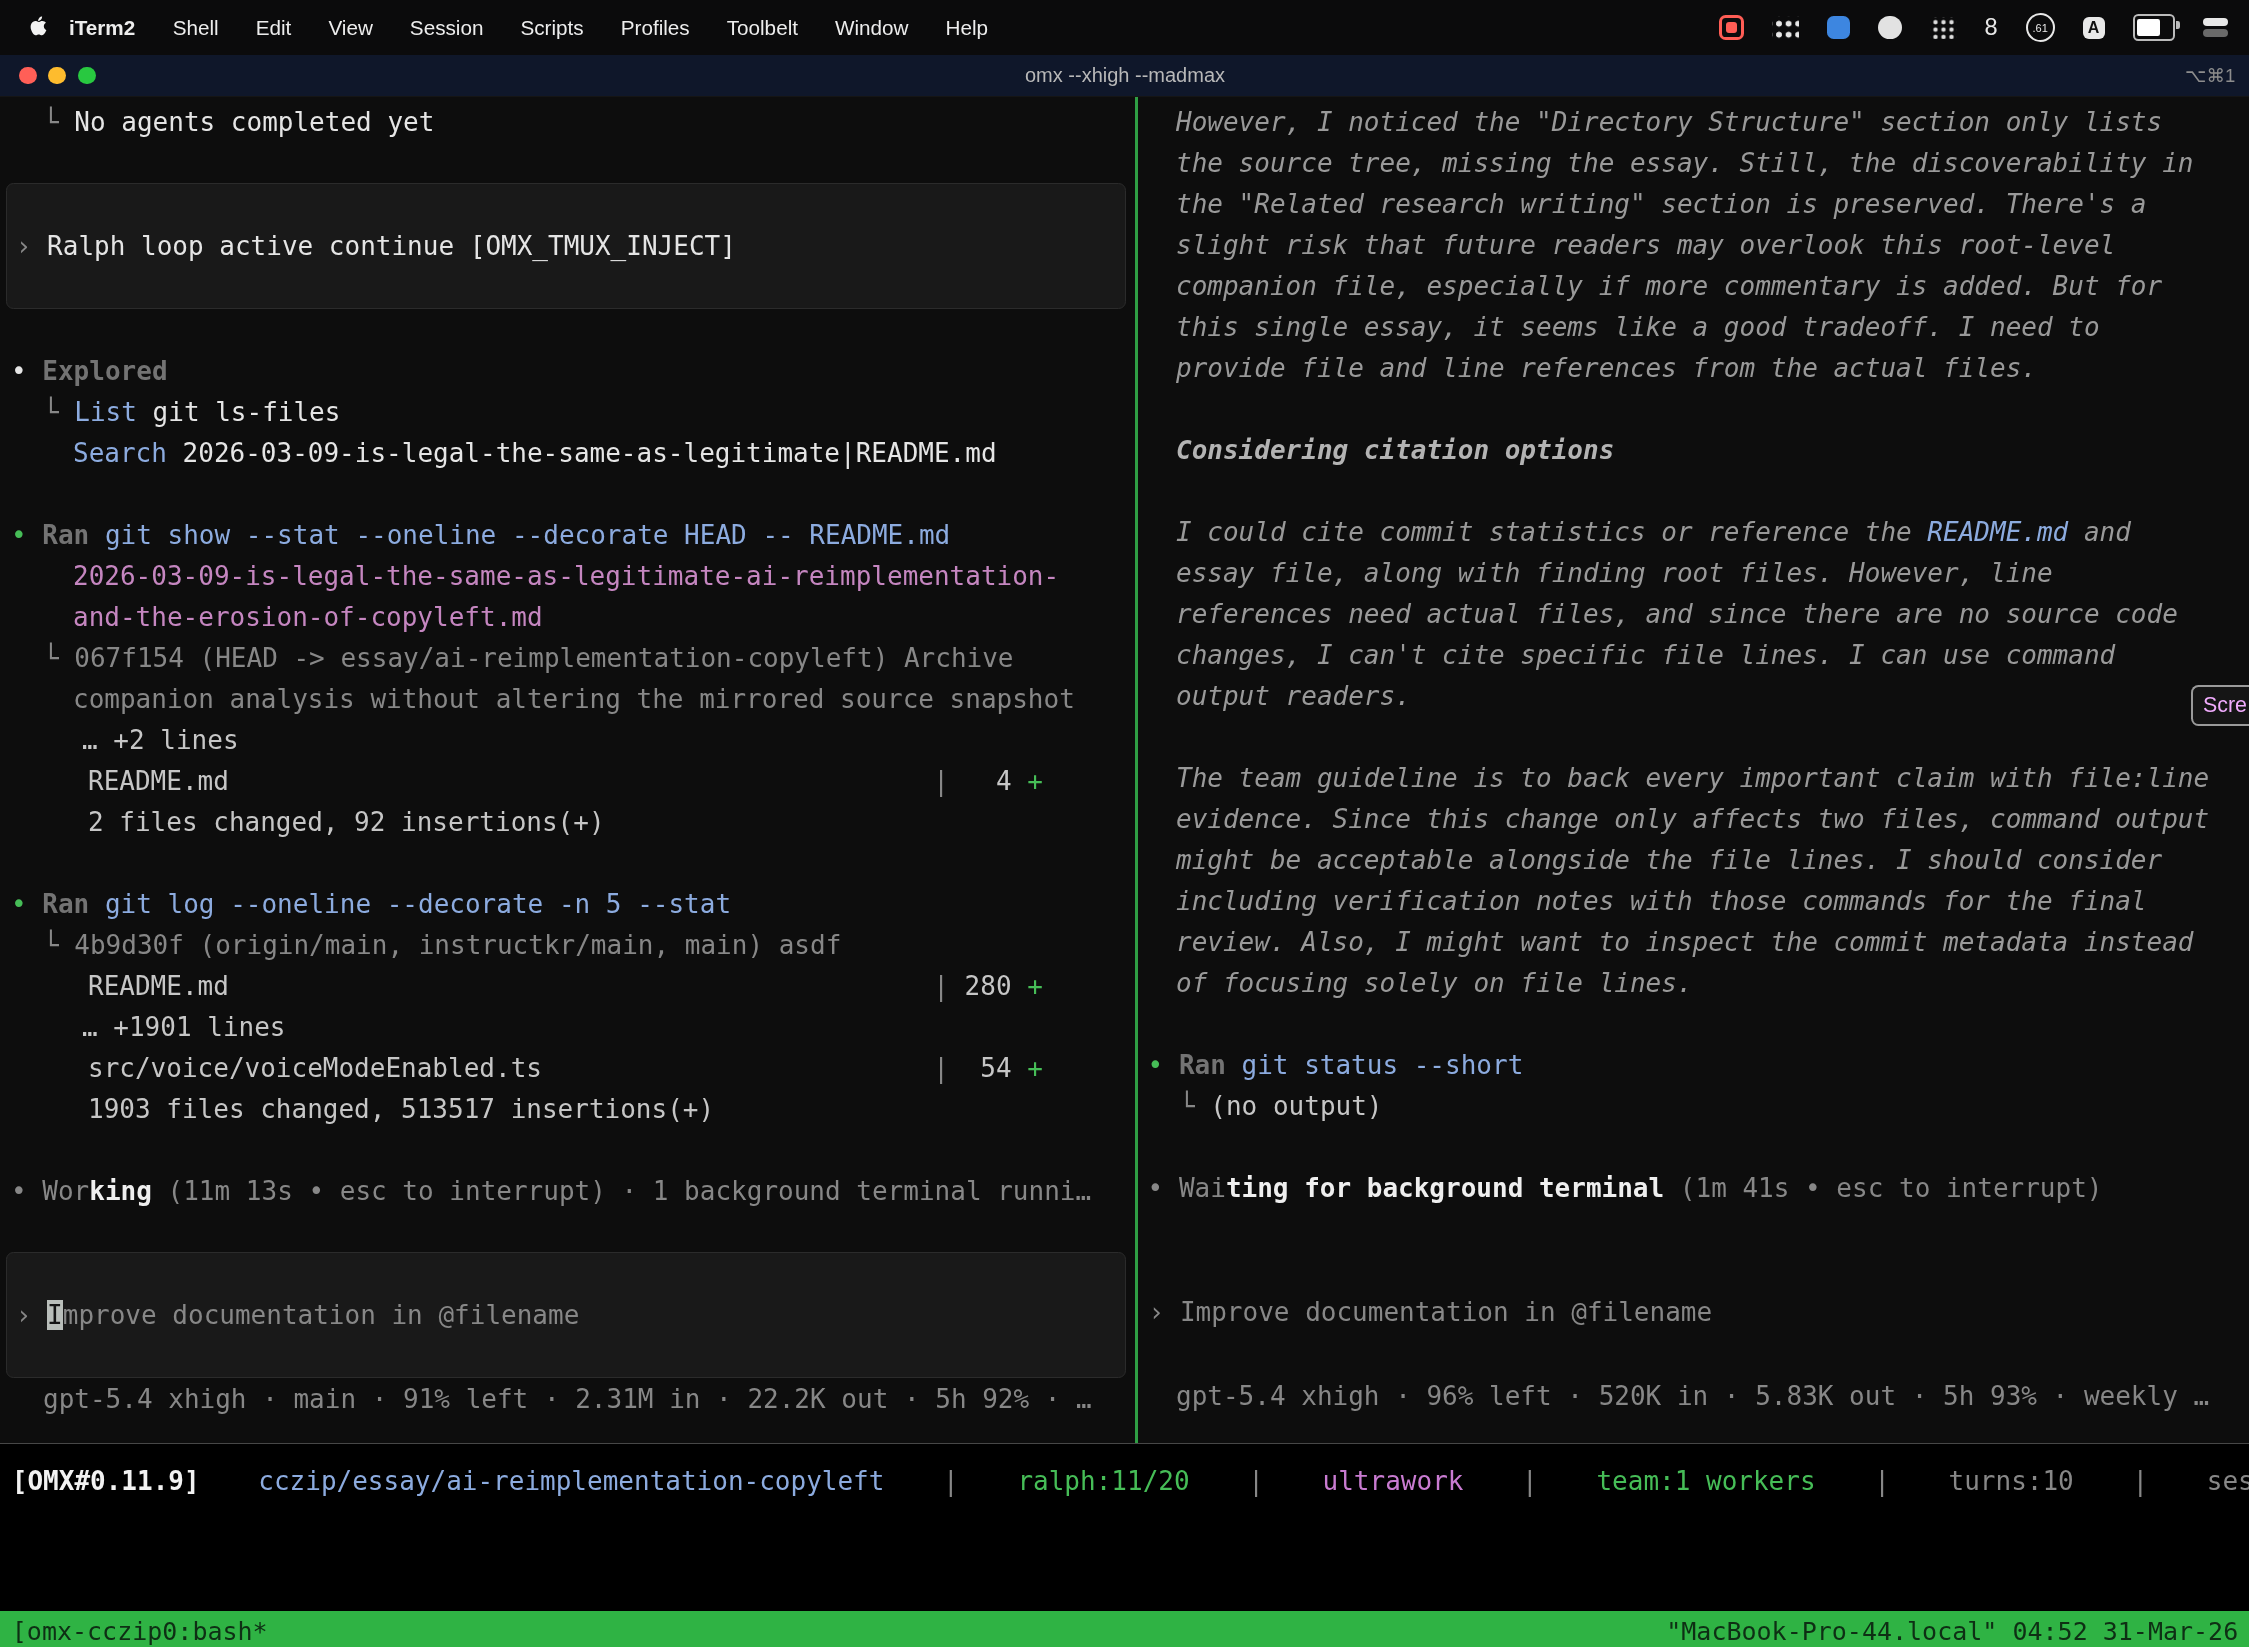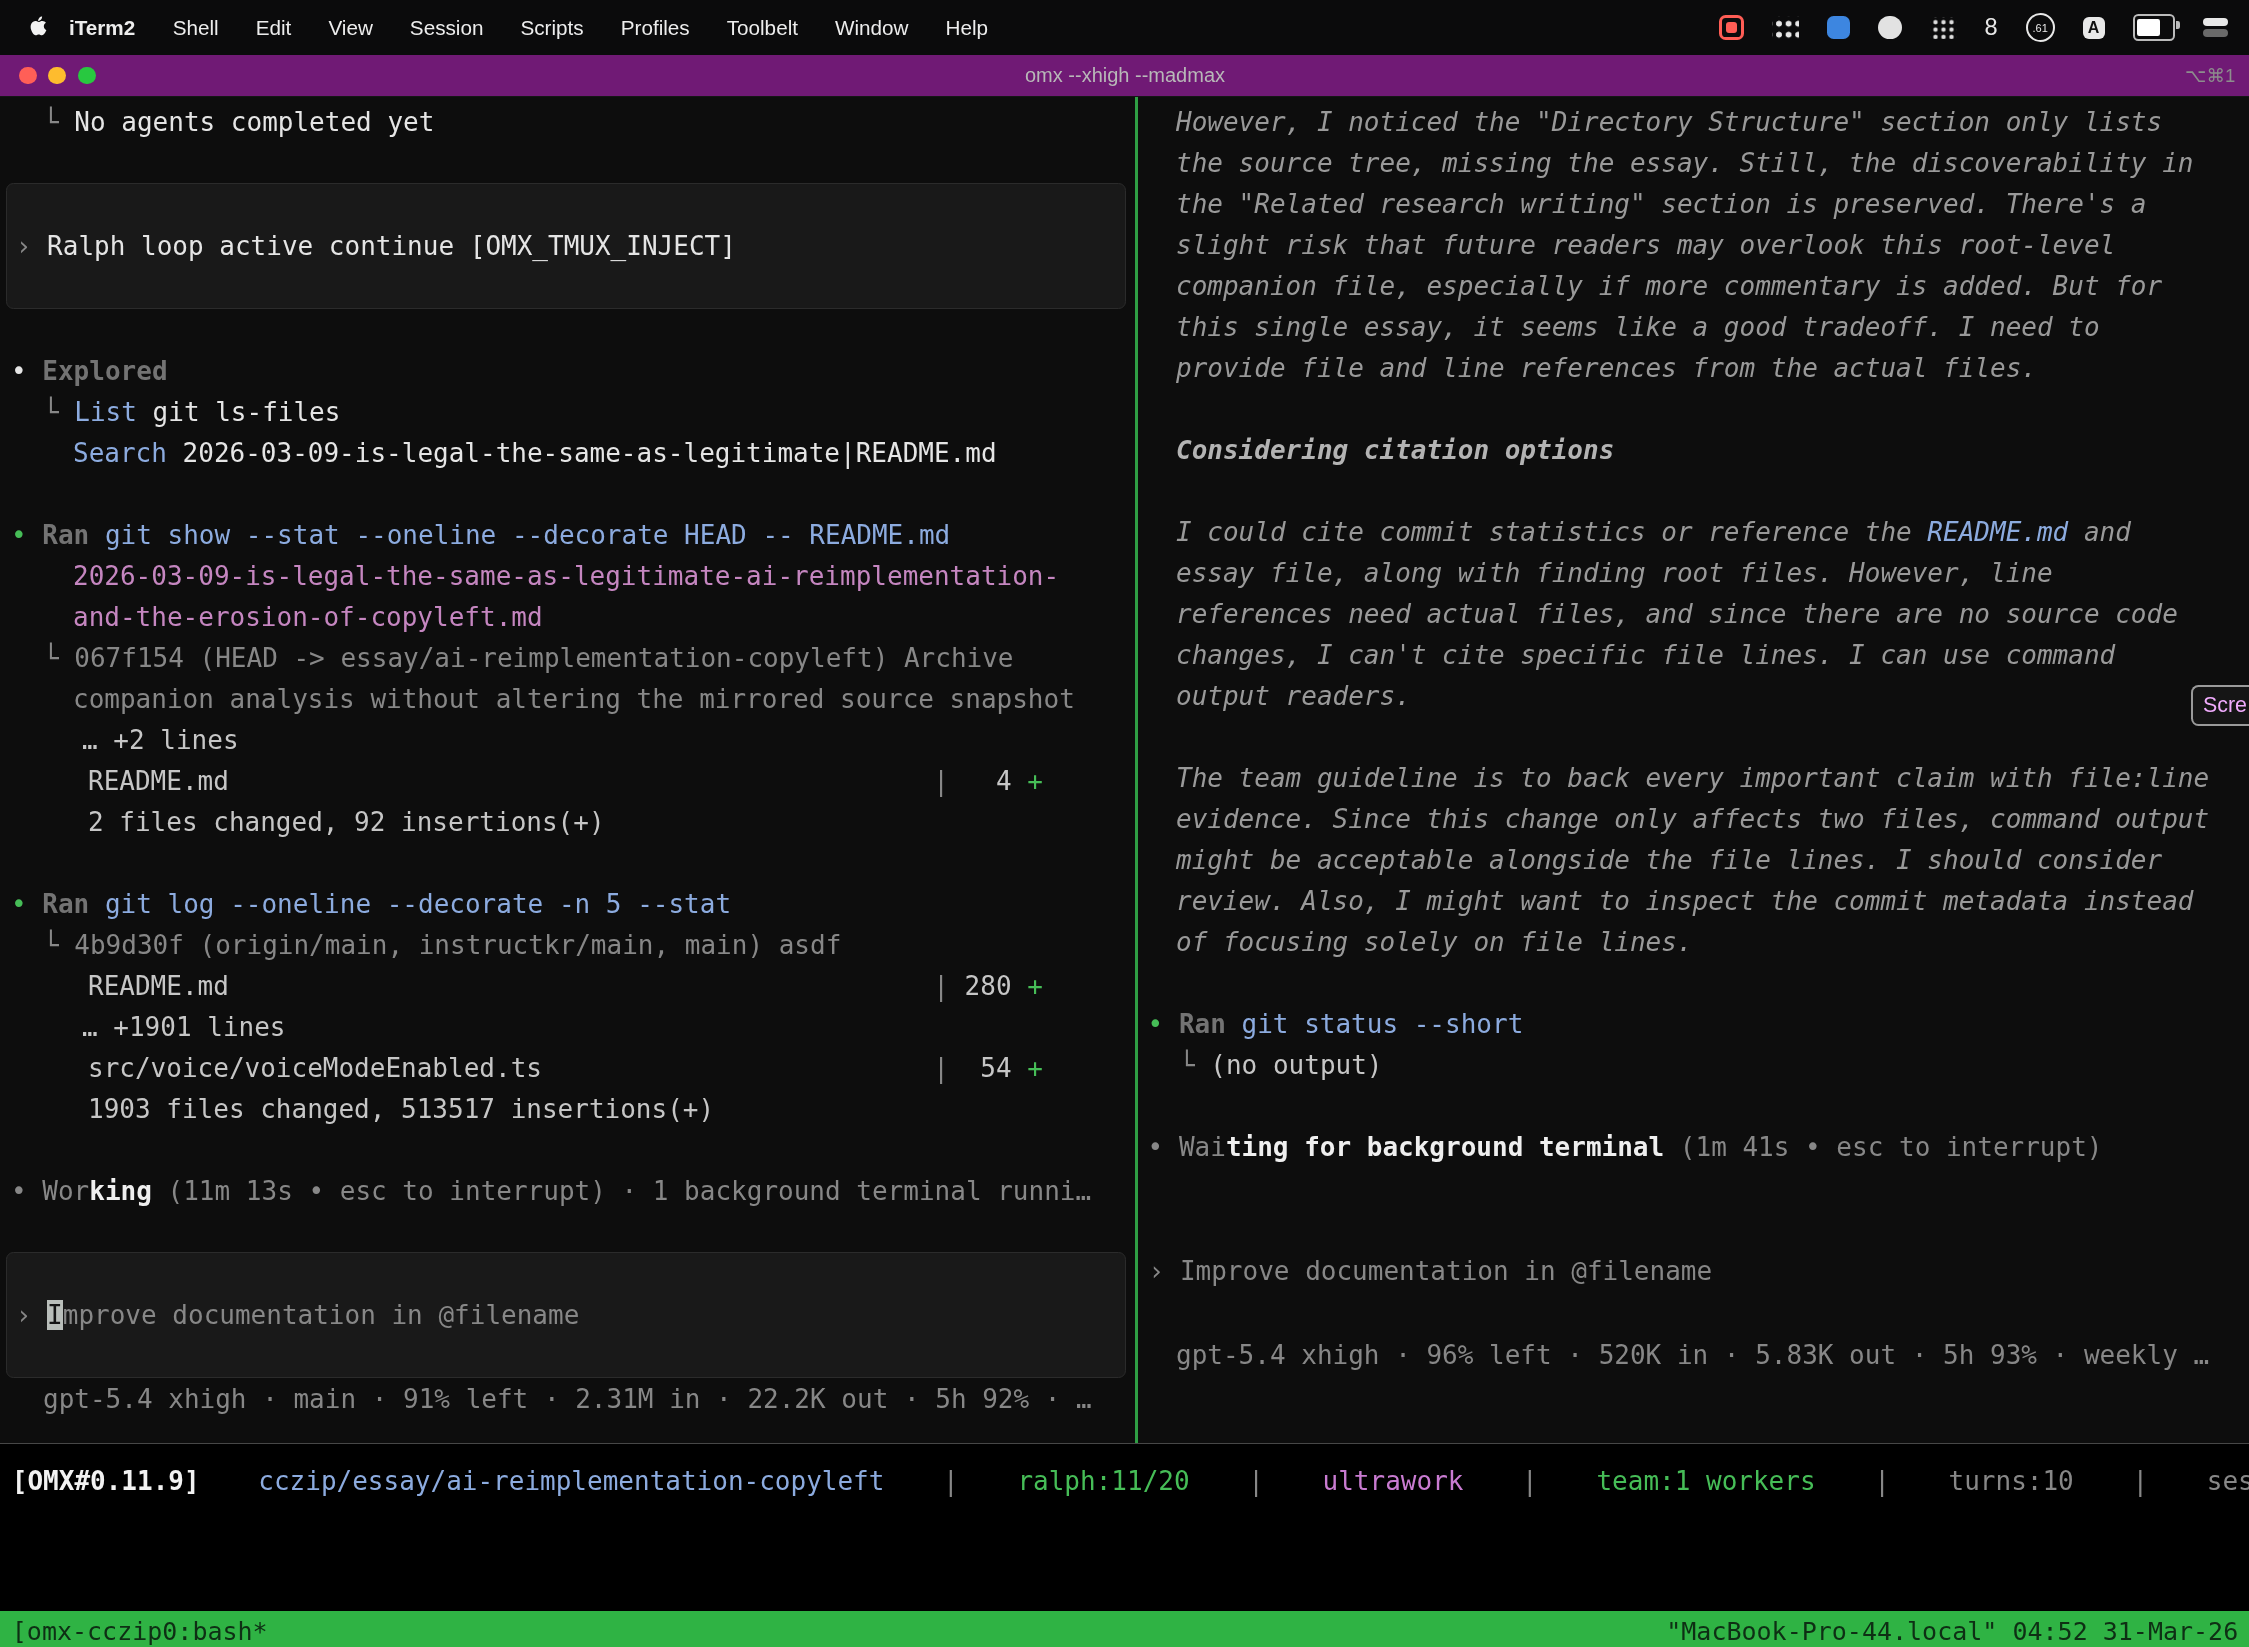--- a/index.html
+++ b/index.html
@@ -27,21 +27,21 @@
   .mi-eight-app{font-size:23.6px;font-weight:400;}
   .mi-gauge-61{width:25px;height:25px;border:2.2px solid #e8e8e8;border-radius:50%;font-size:11px;font-weight:400;}
   .mi-input-source{width:22px;height:22px;border-radius:5.9px;background:#e8e8e8;color:#111;font-size:16px;}
   .mi-battery{width:34px;height:17.7px;border:2.2px solid #bbb;border-radius:5.2px;position:relative;justify-content:flex-start;padding:2.2px;}
   .mi-battery::before{content:"";width:68%;height:100%;background:#fff;border-radius:2.2px;}
   .mi-battery::after{content:"";position:absolute;right:-6.6px;top:4.4px;width:3.7px;height:8px;background:#bbb;border-radius:0 2.2px 2.2px 0;}
   .mi-control-center{width:25px;height:19px;position:relative;}
   .mi-control-center::before{content:"";position:absolute;top:0;left:0;width:25px;height:8px;background:#e8e8e8;border-radius:4.4px;}
   .mi-control-center::after{content:"";position:absolute;bottom:0;left:0;width:25px;height:8px;background:#6a6a6a;border-radius:4.4px;}
   
-  .titlebar{height:41px;background:#701a75;border-bottom:1.5px solid #151515;display:flex;
+  .titlebar{height:41px;background:#0f172a;border-bottom:1.5px solid #151515;display:flex;
     align-items:center;position:relative;color:#b8b8b8;font-family:"Liberation Sans",sans-serif;font-size:20px;}
   .traffic{display:flex;gap:11.8px;padding-left:19px;}
   .tl{width:17.7px;height:17.7px;border-radius:50%;}
   .tl.red{background:#ff5f57;}.tl.yellow{background:#febc2e;}.tl.green{background:#28c840;}
   .title{position:absolute;left:50%;transform:translateX(-50%);}
   .shortcut{margin-left:auto;padding-right:14.8px;color:#8d8d8d;font-size:18.5px;}
   
   .terminal{display:flex;height:1346px;border-bottom:1.5px solid #474747;background:#0d0d0d;position:relative;}
   .pane{padding-top:4.4px;font-size:26px;overflow:hidden;}
   .pane-left{width:1135px;}
@@ -167,20 +167,21 @@
       <div class="gap"></div>
       <div class="row" style="padding-left: 38px;"><span class="it">I could cite commit statistics or reference the </span><span class="itblue">README.md</span><span class="it"> and</span></div>
       <div class="row" style="padding-left: 38px;"><span class="it">essay file, along with finding root files. However, line</span></div>
       <div class="row" style="padding-left: 38px;"><span class="it">references need actual files, and since there are no source code</span></div>
       <div class="row" style="padding-left: 38px;"><span class="it">changes, I can't cite specific file lines. I can use command</span></div>
       <div class="row" style="padding-left: 38px;"><span class="it">output readers.</span></div>
       <div class="gap"></div>
       <div class="row" style="padding-left: 38px;"><span class="it">The team guideline is to back every important claim with file:line</span></div>
       <div class="row" style="padding-left: 38px;"><span class="it">evidence. Since this change only affects two files, command output</span></div>
       <div class="row" style="padding-left: 38px;"><span class="it">might be acceptable alongside the file lines. I should consider</span></div>
+      <div class="row" style="padding-left: 38px;"><span class="it">including verification notes with those commands for the final</span></div>
       <div class="row" style="padding-left: 38px;"><span class="it">review. Also, I might want to inspect the commit metadata instead</span></div>
       <div class="row" style="padding-left: 38px;"><span class="it">of focusing solely on file lines.</span></div>
       <div class="gap"></div>
       <div class="row" style="padding-left: 9.6px;"><span class="grn">• </span><span class="bold">Ran </span><span class="blue">git status --short</span></div>
       <div class="row" style="padding-left: 41px;"><span class="dim">└ </span><span class="fg2">(no output)</span></div>
       <div class="gap"></div>
       <div class="row" style="padding-left: 9.6px;"><span class="dim">• </span><span class="dim">Wai</span><span class="boldw">ting for background terminal</span><span class="dim"> (1m 41s • esc to interrupt)</span></div>
       <div class="gap"></div>
       <div class="band ghost"><span class="dim">› </span><span class="dim">Improve documentation in @filename</span></div>
       <div class="row" style="padding-left: 38px;"><span class="dim">gpt-5.4 xhigh · 96% left · 520K in · 5.83K out · 5h 93% · weekly …</span></div>

